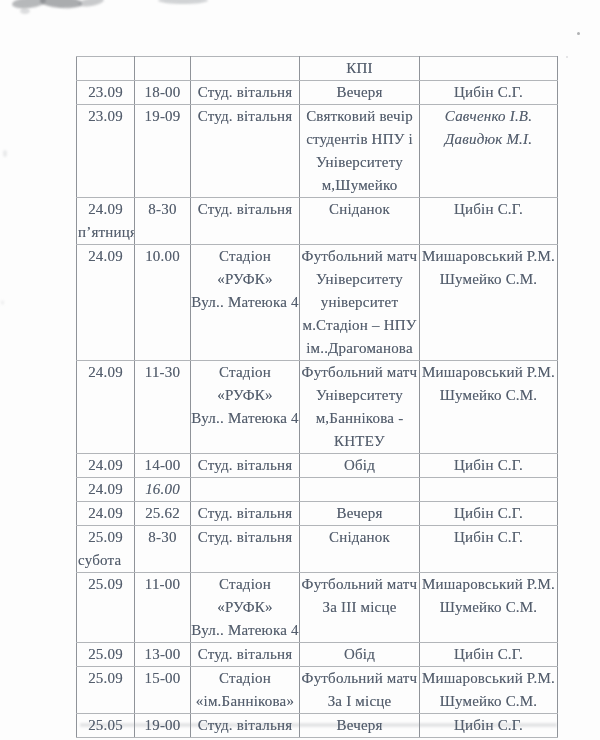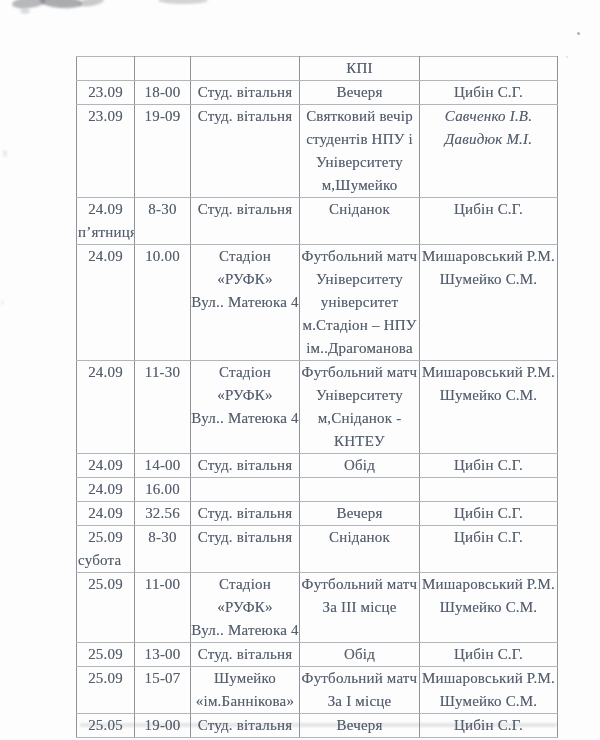--- a/index.html
+++ b/index.html
@@ -175,21 +175,21 @@
           <td style="height: 92px;">
             <div class="ln">11-30</div>
           </td>
           <td style="height: 92px;">
             <div class="ln">Стадіон «РУФК»</div>
             <div class="ln">Вул.. Матеюка 4</div>
           </td>
           <td style="height: 92px;">
             <div class="ln">Футбольний матч</div>
             <div class="ln">Університету</div>
-            <div class="ln">м,Сніданок -</div>
+            <div class="ln">м,Баннікова -</div>
             <div class="ln">КНТЕУ</div>
           </td>
           <td style="height: 92px;">
             <div class="ln">Мишаровський Р.М.</div>
             <div class="ln">Шумейко С.М.</div>
           </td>
         </tr>
         <tr>
           <td style="height: 23px;">
             <div class="ln">24.09</div>
@@ -204,33 +204,33 @@
             <div class="ln">Обід</div>
           </td>
           <td style="height: 23px;">
             <div class="ln">Цибін С.Г.</div>
           </td>
         </tr>
         <tr>
           <td style="height: 23px;">
             <div class="ln">24.09</div>
           </td>
-          <td style="height: 23px;">
+          <td style="height: 23px; font-style: italic;">
             <div class="ln">16.00</div>
           </td>
           <td style="height: 23px;"></td>
           <td style="height: 23px;"></td>
           <td style="height: 23px;"></td>
         </tr>
         <tr>
           <td style="height: 23px;">
             <div class="ln">24.09</div>
           </td>
           <td style="height: 23px;">
-            <div class="ln">32.56</div>
+            <div class="ln">25.62</div>
           </td>
           <td style="height: 23px;">
             <div class="ln">Студ. вітальня</div>
           </td>
           <td style="height: 23px;">
             <div class="ln">Вечеря</div>
           </td>
           <td style="height: 23px;">
             <div class="ln">Цибін С.Г.</div>
           </td>
@@ -288,24 +288,24 @@
           </td>
           <td style="height: 23px;">
             <div class="ln">Цибін С.Г.</div>
           </td>
         </tr>
         <tr>
           <td style="height: 46px;">
             <div class="ln">25.09</div>
           </td>
           <td style="height: 46px;">
-            <div class="ln">15-07</div>
-          </td>
-          <td style="height: 46px;">
-            <div class="ln">Шумейко</div>
+            <div class="ln">15-00</div>
+          </td>
+          <td style="height: 46px;">
+            <div class="ln">Стадіон</div>
             <div class="ln">«ім.Баннікова»</div>
           </td>
           <td style="height: 46px;">
             <div class="ln">Футбольний матч</div>
             <div class="ln">За І місце</div>
           </td>
           <td style="height: 46px;">
             <div class="ln">Мишаровський Р.М.</div>
             <div class="ln">Шумейко С.М.</div>
           </td>

